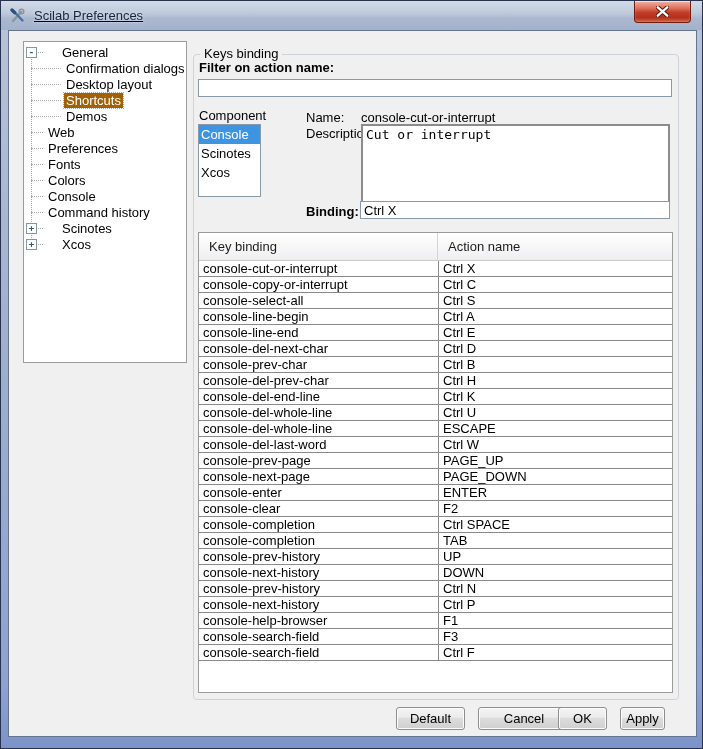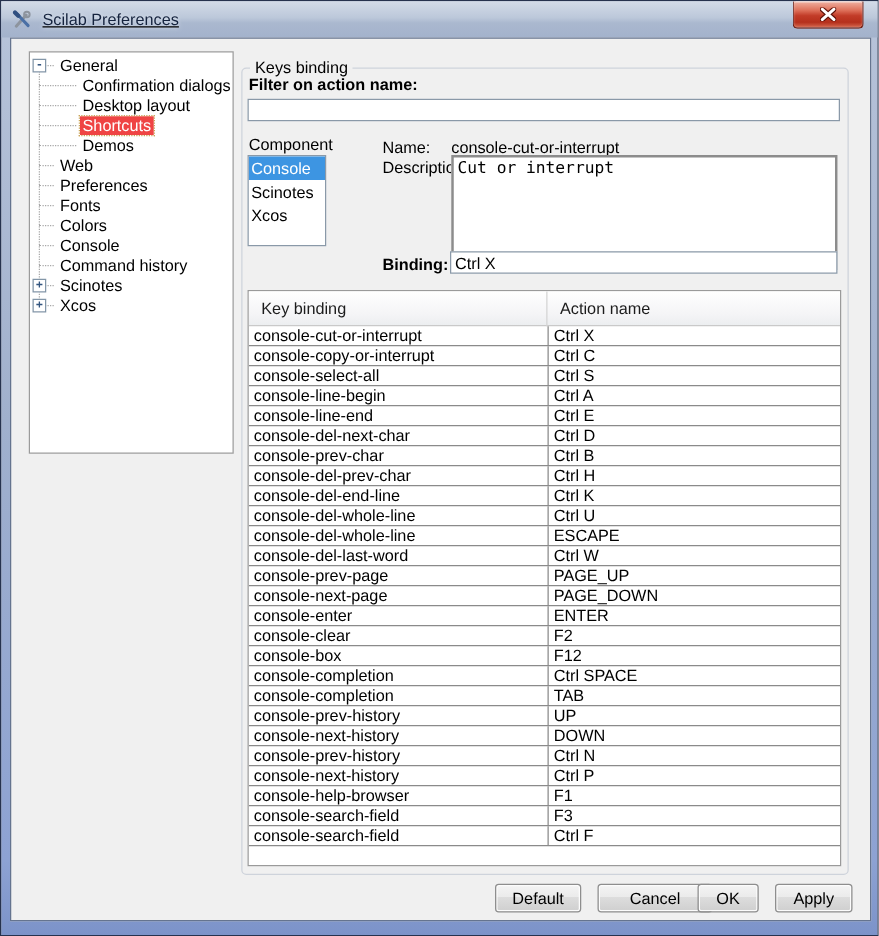--- a/index.html
+++ b/index.html
@@ -32,24 +32,24 @@
     background:#fff; border:1px solid #9b9b9b; overflow:hidden; padding-top:2px; }
   .tree-vline { position:absolute; left:7px; top:14px; height:186px; width:1px;
     border-left:1px dotted #a8a8a8; }
   .tree-row { position:relative; height:16px; display:flex; align-items:center; }
   .tree-row .stub { position:absolute; top:8px; left:7px; border-top:1px dotted #a8a8a8; }
   .tree-row.root .stub { width:12px; }
   .tree-row.child .stub { width:30px; }
   .expander { position:relative; width:11px; height:11px; margin-left:2px; background:#fff;
     border:1px solid #8396a8; color:#33557f; font:bold 9px/9px "DejaVu Sans Mono",monospace;
     text-align:center; flex:0 0 auto; z-index:1; }
-  .tree-label { margin-left:9px; padding:0 2px; white-space:nowrap; }
+  .tree-label { margin-left:23px; padding:0 2px; white-space:nowrap; }
   .tree-row.root.noexp .tree-label { margin-left:22px; }
   .tree-row.child .tree-label { margin-left:40px; }
-  .tree-row.selected .tree-label { background:#ef4444; color:#fff; outline:1px dotted #caa55a; }
+  .tree-row.selected .tree-label { background:#a16207; color:#fff; outline:1px dotted #caa55a; }
 
   
   .groupbox { position:absolute; left:184px; top:23px; width:486px; height:646px;
     border:1px solid #ced3db; border-radius:4px; }
   .group-title { position:absolute; top:-9px; left:6px; background:#f0f0f0;
     padding:0 4px; font-weight:normal; font-size:13px; }
 
   .lbl { position:absolute; font-size:13px; white-space:nowrap; }
   .filter-label   { left:5px;  top:5px;font-weight:bold; }
   .filter-input { position:absolute; left:4px; top:24px; width:474px; height:18px;
@@ -83,21 +83,21 @@
   .trow span:last-child { border-left:1px solid #8a8a8a; }
 
   
   .btn { position:absolute; top:676px; height:23px; border:1px solid #8e8e8e; border-radius:3px;
     background:linear-gradient(180deg,#f4f4f4 0%,#ebebeb 45%,#dddddd 46%,#cfcfcf 100%);
     font:13px "Liberation Sans",sans-serif; text-align:center; line-height:21px; cursor:default;
     box-shadow:inset 0 0 0 1px #fcfcfc; }
   .btn-default { left:387px; width:69px; }
   .btn-cancel  { left:469px; width:92px; }
   .btn-ok      { left:549px; width:49px; }
-  .btn-apply   { left:611px; width:62px; }
+  .btn-apply   { left:611px; width:45px; }
 </style>
 </head>
 <body>
 
 <div class="window">
 
   <div class="titlebar">
     <span class="app-icon">
       <svg viewBox="0 0 16 16" width="16" height="16">
         <path d="M3 13 L11 4" stroke="#8d949e" stroke-width="2.4" stroke-linecap="round"></path>
@@ -266,24 +266,20 @@
             </div>
             <div class="trow">
               <span>console-enter</span>
               <span>ENTER</span>
             </div>
             <div class="trow">
               <span>console-clear</span>
               <span>F2</span>
             </div>
             <div class="trow">
-              <span>console-box</span>
-              <span>F12</span>
-            </div>
-            <div class="trow">
               <span>console-completion</span>
               <span>Ctrl SPACE</span>
             </div>
             <div class="trow">
               <span>console-completion</span>
               <span>TAB</span>
             </div>
             <div class="trow">
               <span>console-prev-history</span>
               <span>UP</span>

